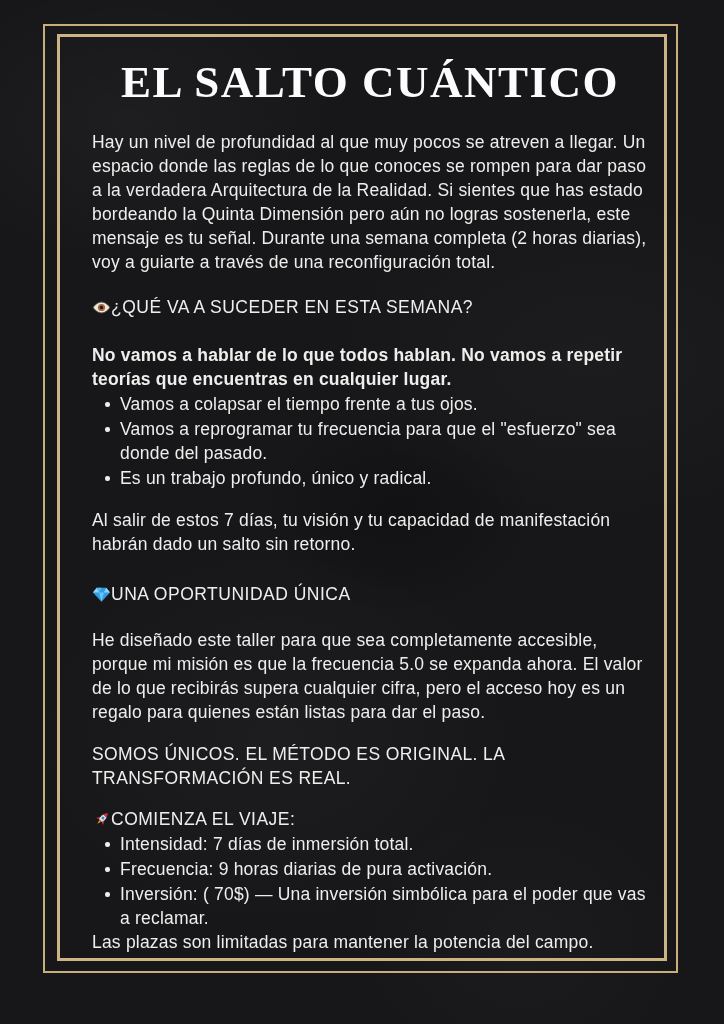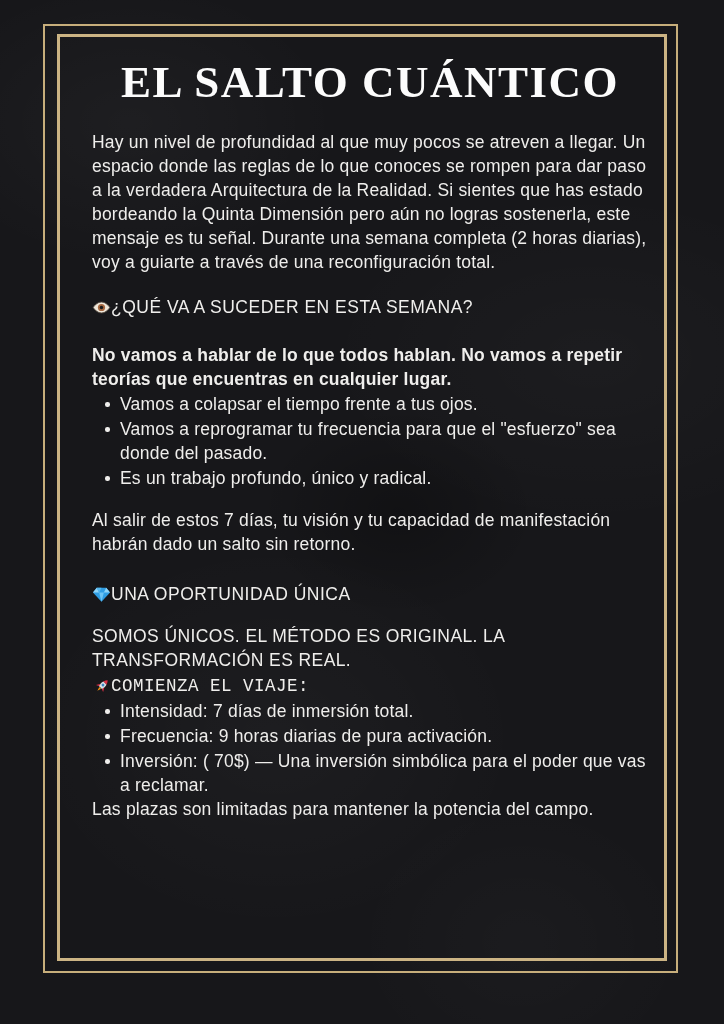--- a/index.html
+++ b/index.html
@@ -57,21 +57,21 @@
   .heading {
     display: flex; align-items: center; 
     letter-spacing: 0.5px;
   }
   .h-week    { margin-top: 21px; }
   .p-lead    { margin-top: 24px; font-weight: bold; }
   .p-outro   { margin-top: 18px; }
   .h-opp     { margin-top: 26px; }
   .p-opp     { margin-top: 22px; }
   .p-claim   { margin-top: 18px; letter-spacing: 0.4px; }
-  .h-journey { margin-top: 2px; font-family: Liberation Mono, monospace; }
+  .h-journey { margin-top: 17px; }
   .p-footer  { margin-top: 0; }
   ul.bullets {
     list-style: none;
     margin: 0; padding: 0;
   }
   ul.bullets li {
     position: relative;
     padding-left: 28px;
     margin-top: 1px;
   }
@@ -126,20 +126,21 @@
           <path d="M5 3 H15 L19 8 L10 17.5 L1 8 Z" fill="#2f9de3"></path>
           <path d="M5 3 L7.5 8 L1 8 Z" fill="#8ed4f8"></path>
           <path d="M15 3 L12.5 8 L19 8 Z" fill="#8ed4f8"></path>
           <path d="M7.5 8 L10 17.5 L12.5 8 Z" fill="#6cc4f4"></path>
           <path d="M5 3 L10 3 L7.5 8 Z" fill="#55b9ef"></path>
         </svg>
       </span>
       <span>UNA OPORTUNIDAD ÚNICA</span>
     </div>
 
+    <p class="p-opp">He diseñado este taller para que sea completamente accesible, porque mi misión es que la frecuencia 5.0 se expanda ahora. El valor de lo que recibirás supera cualquier cifra, pero el acceso hoy es un regalo para quienes están listas para dar el paso.</p>
 
     <p class="p-claim">SOMOS ÚNICOS. EL MÉTODO ES ORIGINAL. LA TRANSFORMACIÓN ES REAL.</p>
 
     <div class="heading h-journey">
       <span class="icon">
         <svg width="19" height="19" viewBox="0 0 20 20" aria-hidden="true">
           <g transform="rotate(45 10 10)">
             <path d="M10 0.8 C11.2 2 12 3.4 12.4 5 H7.6 C8 3.4 8.8 2 10 0.8 Z" fill="#dd2e44"></path>
             <path d="M7.6 5 H12.4 C13 7.5 12.8 9.9 12.3 11.6 H7.7 C7.2 9.9 7 7.5 7.6 5 Z" fill="#d9e1e6"></path>
             <circle cx="10" cy="7.8" r="1.5" fill="#3b88c3"></circle>

